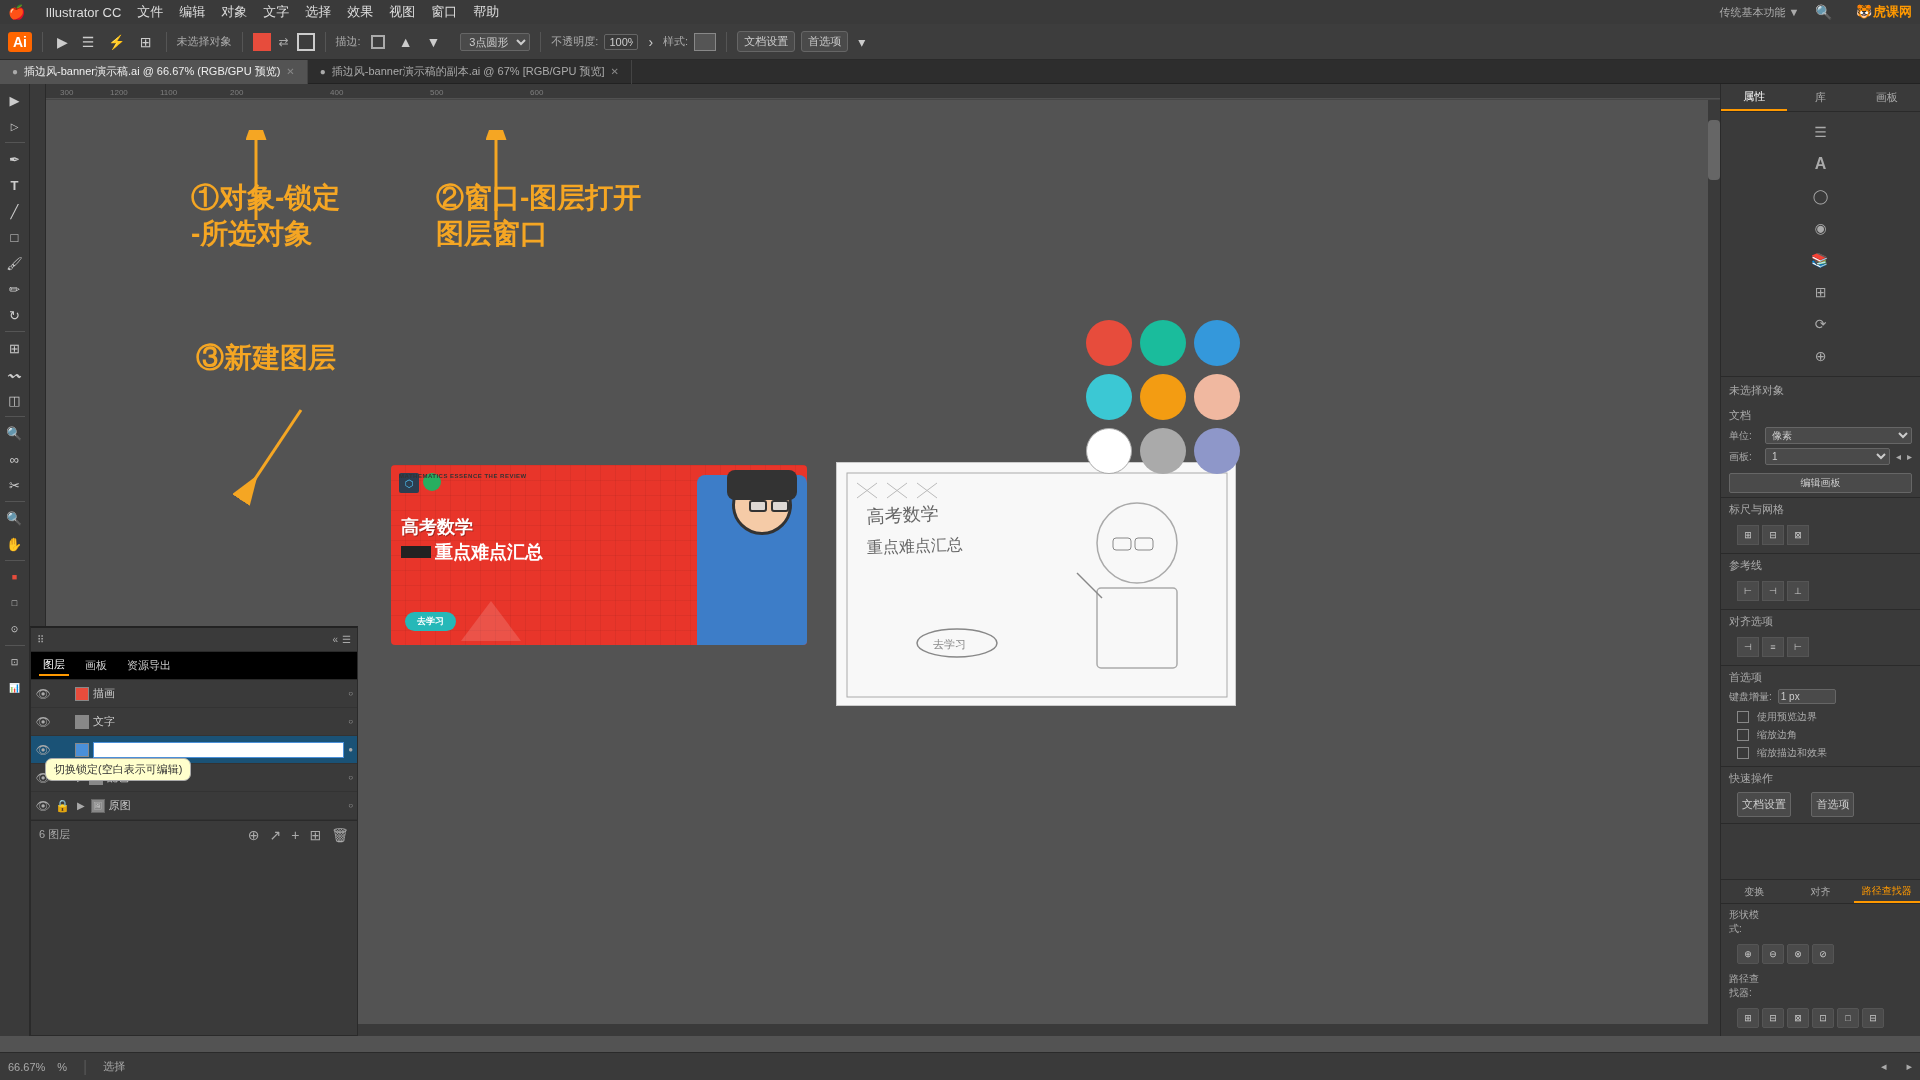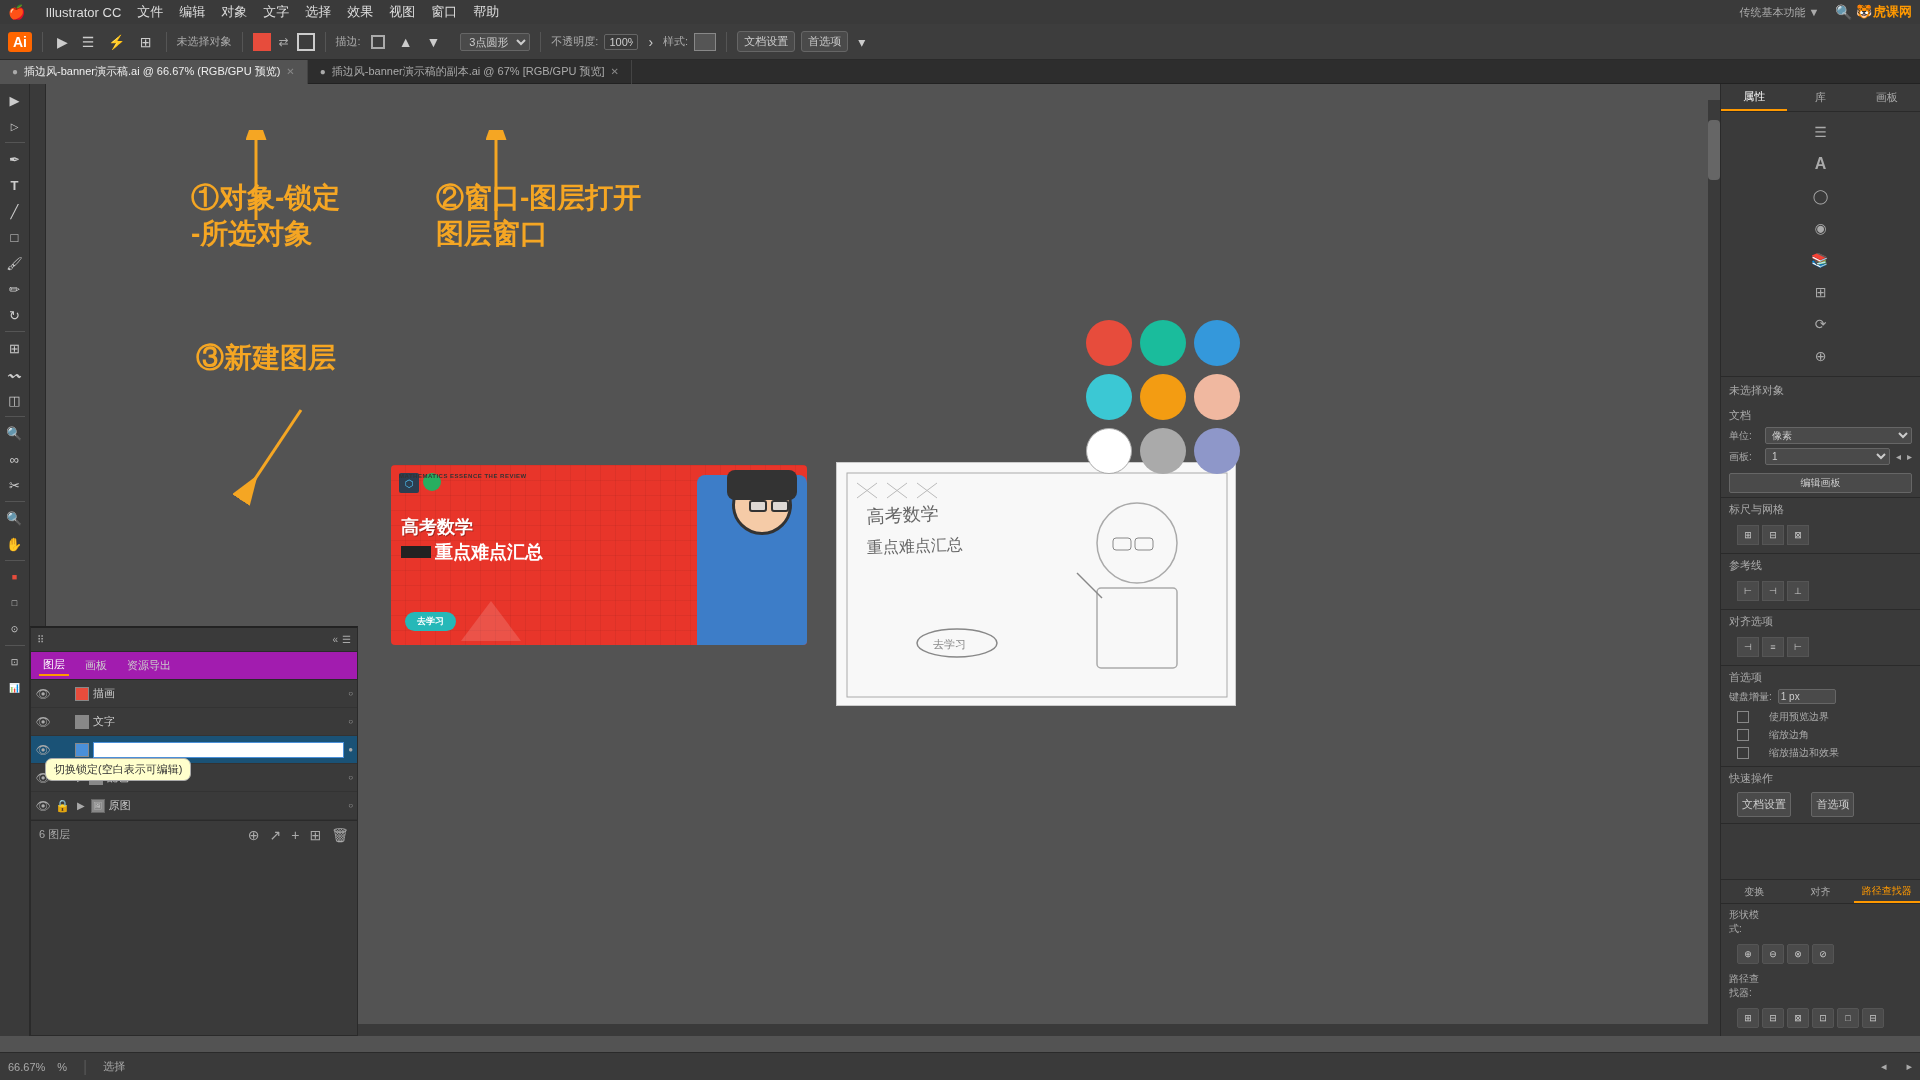--- a/index.html
+++ b/index.html
@@ -110,21 +110,21 @@
       position: absolute;
       bottom: 0;
       left: 0;
       width: 328px;
       background: #3a3a3a;
       border: 1px solid #2a2a2a;
       border-top: 2px solid #222;
       z-index: 50;
     }
     .layers-header {
-      height: 28px; background: #a21caf;
+      height: 28px; background: #000000;
       display: flex; align-items: center; padding: 0 8px; gap: 12px;
       border-bottom: 1px solid #2a2a2a;
     }
     .layers-tab { color: #ccc; font-size: 11px; cursor: pointer; padding: 2px 4px; }
     .layers-tab.active { color: #fff; border-bottom: 2px solid #f90; }
     .layers-actions { margin-left: auto; display: flex; gap: 8px; }
     
     .layer-row {
       height: 28px; display: flex; align-items: center;
       padding: 0 4px; gap: 4px;
@@ -194,21 +194,21 @@
     #rp-icon-bar {
       display: flex; flex-direction: column; align-items: center; gap: 8px; padding: 8px 0;
       border-bottom: 1px solid #2a2a2a;
     }
     .rp-icon { width: 24px; height: 24px; color: #aaa; display: flex; align-items: center; justify-content: center; font-size: 14px; cursor: pointer; }
     .rp-subsection { padding: 4px 8px; border-bottom: 1px solid #2a2a2a; }
     
     .align-icons { display: flex; gap: 3px; padding: 4px 8px; }
     .ai-btn { width: 22px; height: 20px; background: #4a4a4a; border: 1px solid #555; color: #ccc; font-size: 9px; display: flex; align-items: center; justify-content: center; cursor: pointer; }
 
-    .checkbox-row { display: flex; align-items: center; gap: 20px; padding: 2px 8px; }
+    .checkbox-row { display: flex; align-items: center; gap: 8px; padding: 2px 8px; }
     .cb { width: 12px; height: 12px; border: 1px solid #888; display: inline-block; background: transparent; }
     .cb-label { color: #aaa; font-size: 10px; }
 
     .rp-big-btn {
       background: #4a4a4a; border: 1px solid #666; color: #ccc;
       font-size: 11px; padding: 4px; border-radius: 2px;
       cursor: pointer; text-align: center; margin: 2px 8px;
     }
 
     .path-finder-icons { display: flex; gap: 3px; padding: 4px 8px; }
@@ -224,21 +224,21 @@
   <span class="menu-item">编辑</span>
   <span class="menu-item">对象</span>
   <span class="menu-item">文字</span>
   <span class="menu-item">选择</span>
   <span class="menu-item">效果</span>
   <span class="menu-item">视图</span>
   <span class="menu-item">窗口</span>
   <span class="menu-item">帮助</span>
   <span style="margin-left:auto;color:#aaa;font-size:11px;">传统基本功能 ▼</span>
   <span style="margin-left:16px;color:#aaa;font-size:14px;">🔍</span>
-  <span style="margin-left:4px;color:#f90;font-size:13px;font-weight:bold;">🐯虎课网</span>
+  <span style="margin-left:24px;color:#f90;font-size:13px;font-weight:bold;">🐯虎课网</span>
 </div>
 
 <div id="toolbar">
   <span class="ai-logo">Ai</span>
   <span class="toolbar-sep"></span>
   <span class="toolbar-icon">▶</span>
   <span class="toolbar-icon">☰</span>
   <span class="toolbar-icon">⚡</span>
   <span class="toolbar-icon">⊞</span>
   <span class="toolbar-sep"></span>
@@ -309,20 +309,33 @@
     <div class="lt-btn" style="font-size:9px;color:#e74c3c;">■</div>
     <div class="lt-btn" style="font-size:9px;">□</div>
     <div class="lt-btn" style="font-size:9px;">⊙</div>
     <div class="lt-sep"></div>
     <div class="lt-btn" style="font-size:9px;">⊡</div>
     <div class="lt-btn" style="font-size:9px;">📊</div>
   </div>
 
   <div id="canvas-area" style="flex:1;position:relative;background:#535353;">
 
+    <div class="ruler-h">
+      <svg width="100%" height="16" style="opacity:0.6;">
+        <line x1="0" y1="15" x2="100%" y2="15" stroke="#888" stroke-width="1"></line>
+
+        <text x="30" y="11" fill="#aaa" font-size="8">300</text>
+        <text x="80" y="11" fill="#aaa" font-size="8">1200</text>
+        <text x="130" y="11" fill="#aaa" font-size="8">1100</text>
+        <text x="200" y="11" fill="#aaa" font-size="8">200</text>
+        <text x="300" y="11" fill="#aaa" font-size="8">400</text>
+        <text x="400" y="11" fill="#aaa" font-size="8">500</text>
+        <text x="500" y="11" fill="#aaa" font-size="8">600</text>
+      </svg>
+    </div>
 
     <div class="ruler-v"></div>
 
     <div id="canvas-content">
 
       <svg class="arrow-svg" style="top:30px;left:150px;" width="120" height="100">
         <defs>
           <marker id="arrowhead1" markerWidth="10" markerHeight="7" refX="0" refY="3.5" orient="auto">
             <polygon points="0 0, 10 3.5, 0 7" fill="#f5a623"></polygon>
           </marker>

